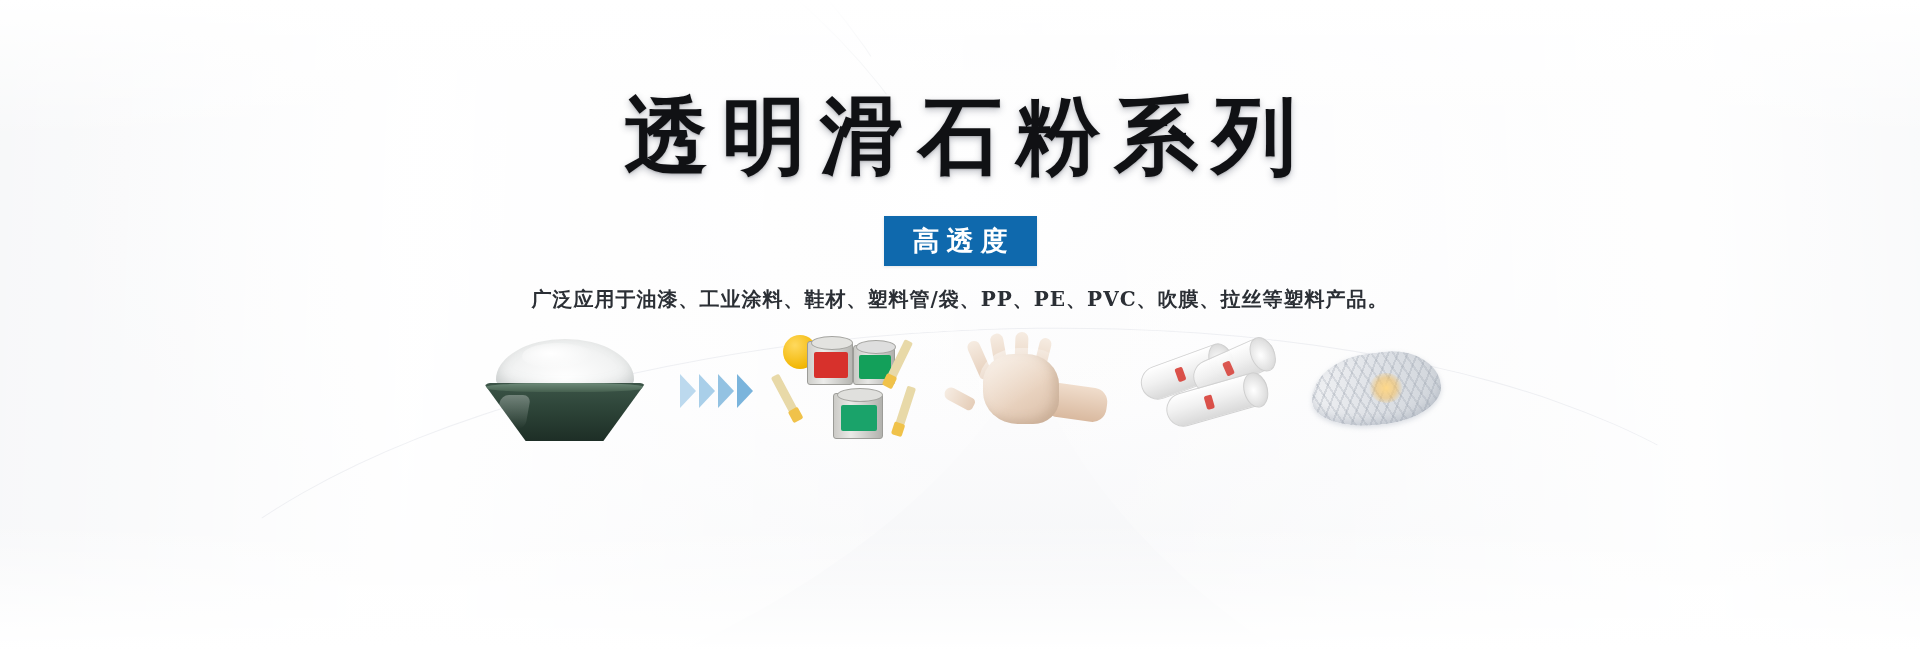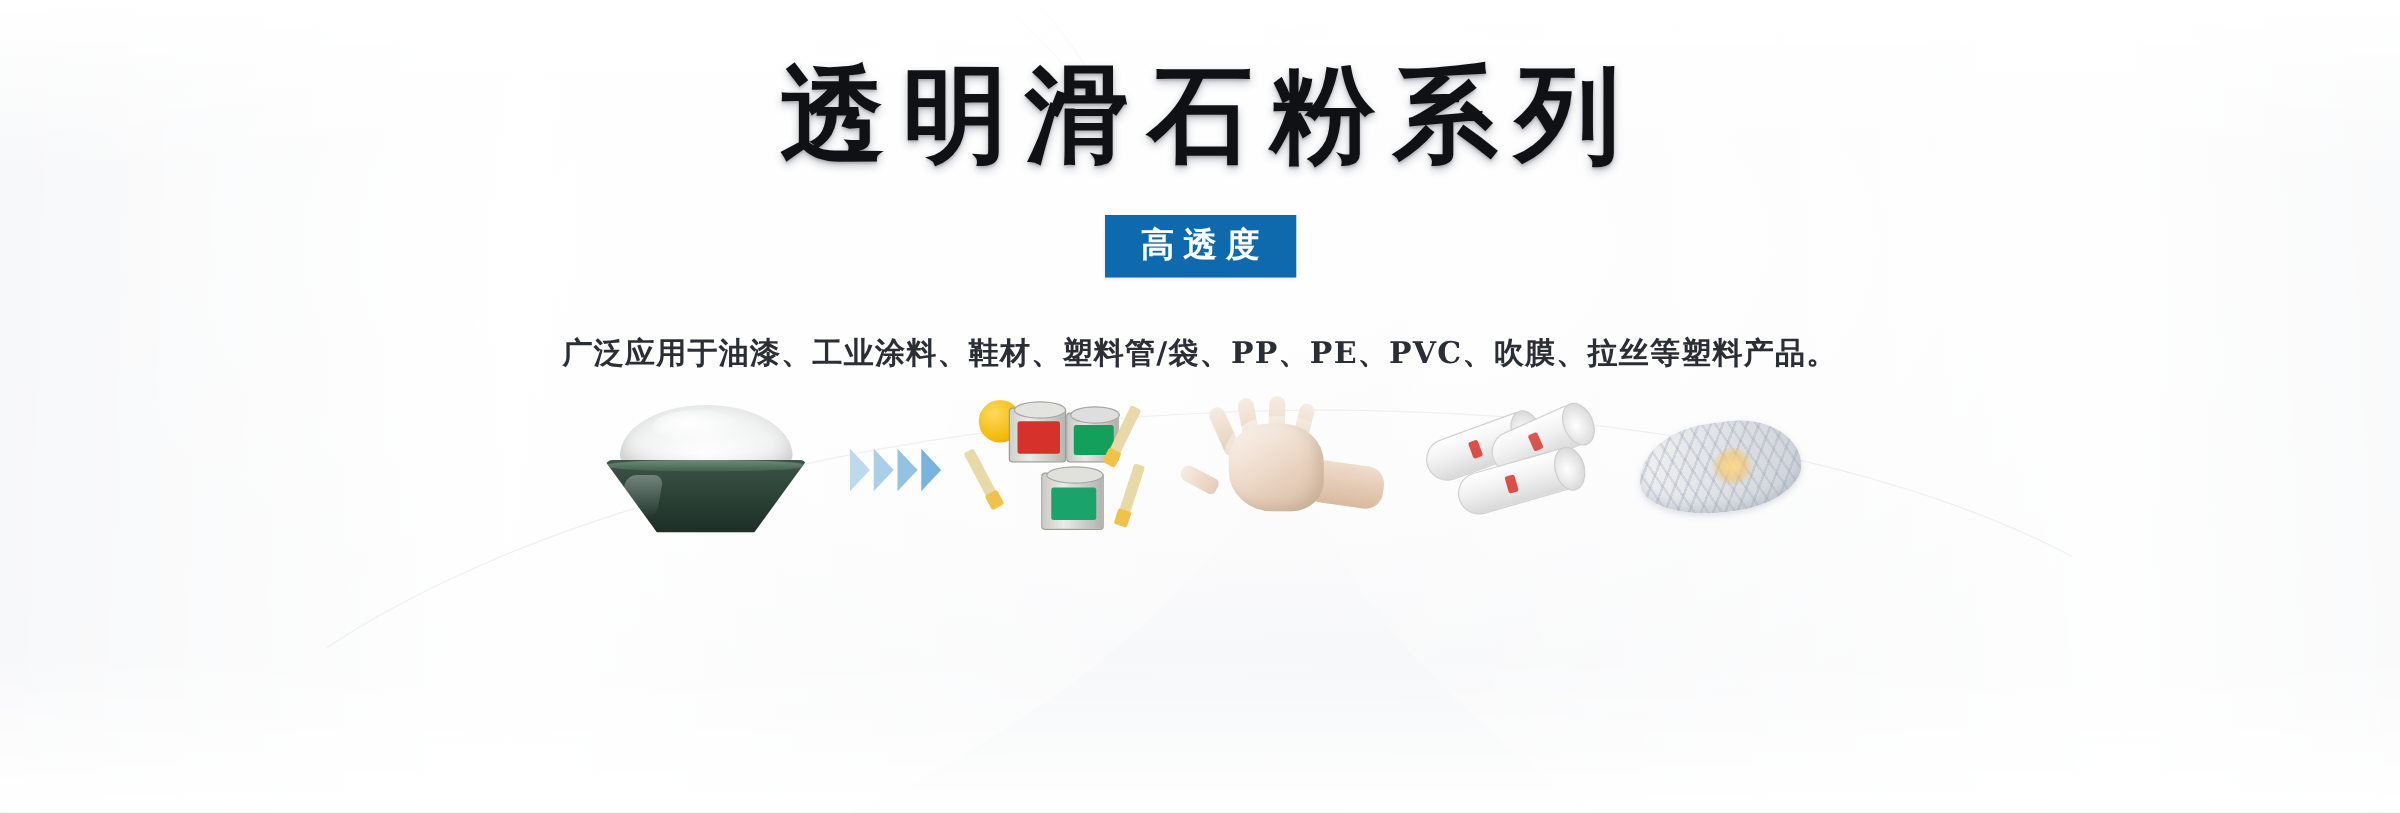--- a/index.html
+++ b/index.html
@@ -49,21 +49,21 @@
           border-color:rgba(205,210,218,.30) transparent transparent transparent; }
   .veilT { position:absolute; left:0; right:0; top:0; height:140px;
            background:linear-gradient(180deg,#ffffff 0%, rgba(255,255,255,0) 100%); }
   .veilB { position:absolute; left:0; right:0; bottom:0; height:130px;
            background:linear-gradient(0deg,#ffffff 0%, rgba(255,255,255,0) 100%); }
 
   
   .content { position:absolute; inset:0; display:flex; flex-direction:column; align-items:center; }
 
   .title {
-    margin-top:50px;
+    margin-top:94px;
     font-family:"DejaVu Serif","Liberation Serif", serif;
     font-size:84px;
     font-weight:700;
     letter-spacing:14px;
     color:#101114;
     text-indent:14px;
     line-height:1;
     text-shadow:0 3px 7px rgba(40,48,70,.28), 0 1px 2px rgba(0,0,0,.18);
     white-space:nowrap;
   }
@@ -77,23 +77,23 @@
     font-size:27px;
     letter-spacing:7px;
     text-indent:7px;
     padding:9px 22px 10px;
     line-height:1.15;
     white-space:nowrap;
     box-shadow:0 1px 3px rgba(0,0,0,.10);
   }
 
   .desc {
-    margin-top:44px;
+    margin-top:20px;
     font-family:"DejaVu Serif","Liberation Serif", serif;
-    font-size:24px;
+    font-size:20px;
     font-weight:700;
     color:#2b2f35;
     letter-spacing:1px;
     white-space:nowrap;
   }
 
   
   .strip {
     margin-top:18px;
     display:flex; align-items:center; justify-content:center;

